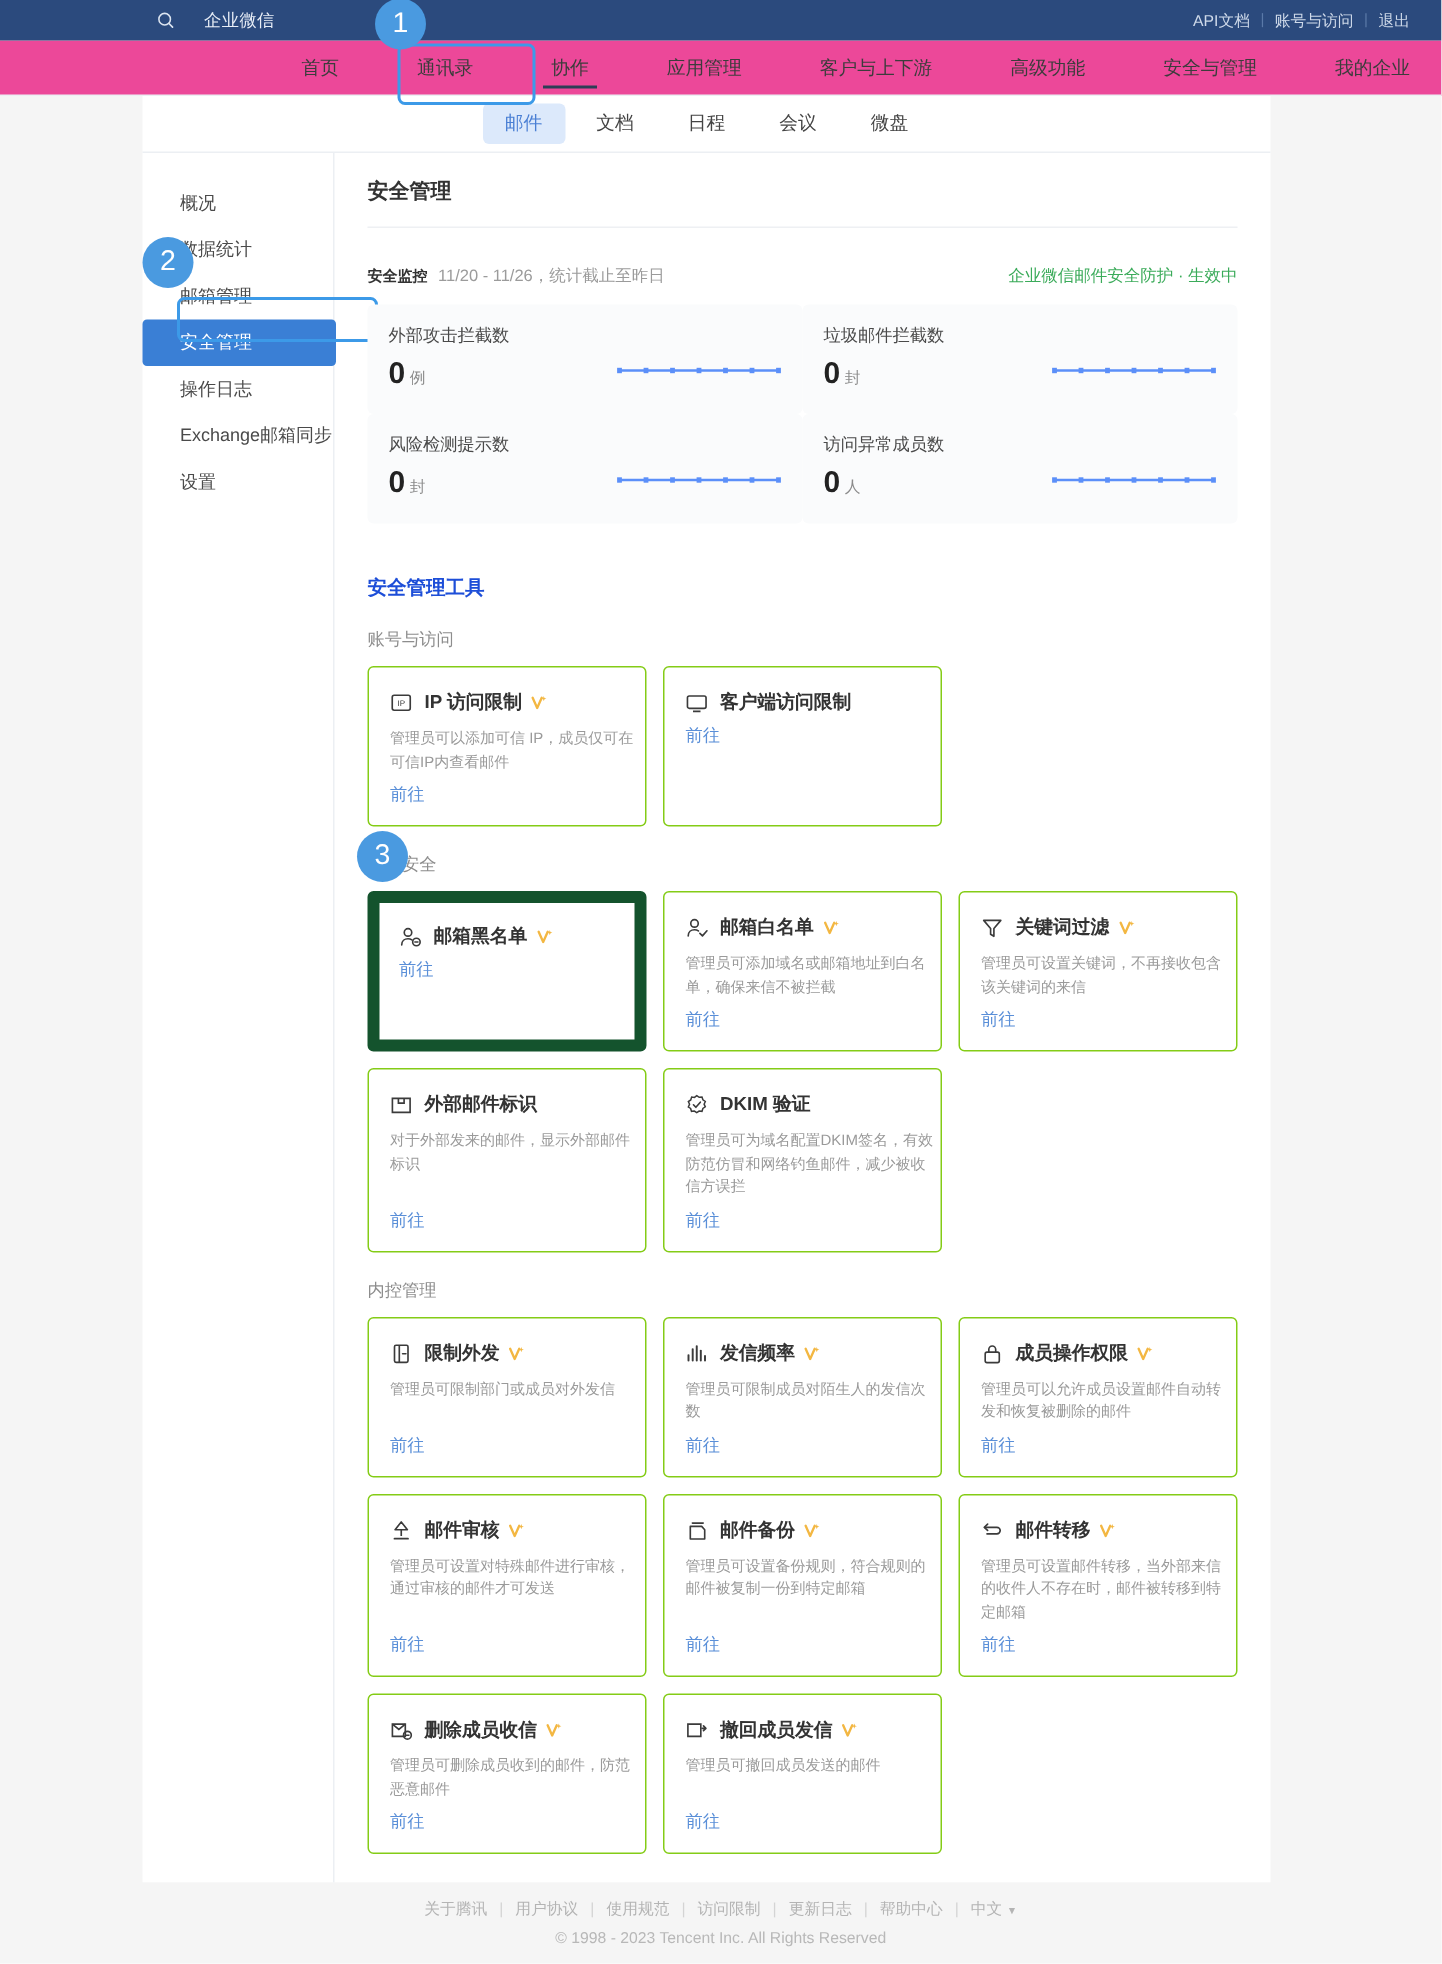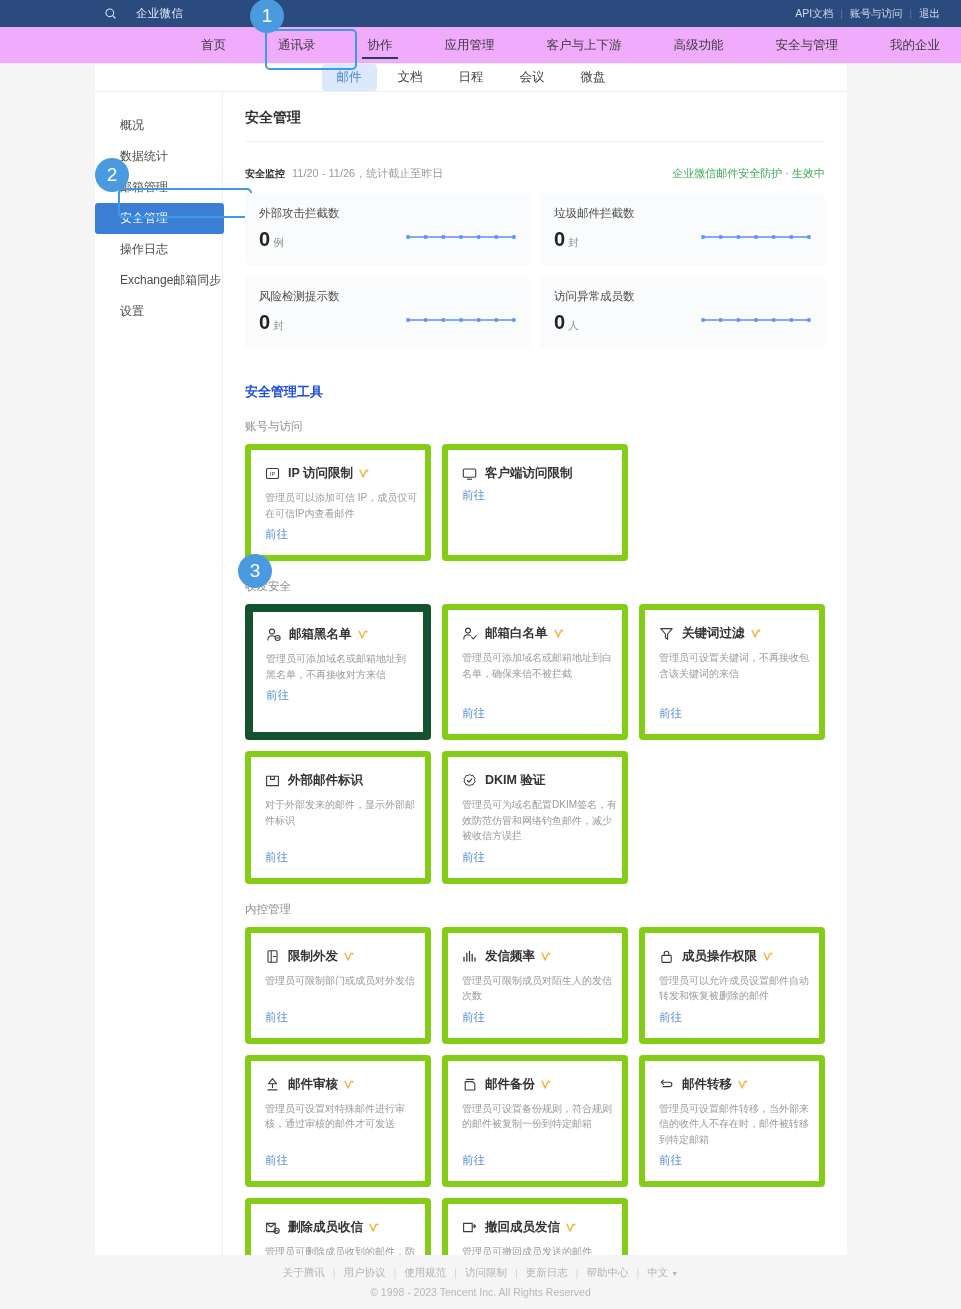--- a/index.html
+++ b/index.html
@@ -22,21 +22,21 @@
   .brand-logo { width: 14px; height: 14px; display:block; }
   .brand-name { color: #e8eef7; font-size: 11.5px; letter-spacing: .3px; }
   .topbar-right { display: flex; align-items: center; gap: 0; }
   .topbar-right a {
     color: #cfdaea; font-size: 10.5px; text-decoration: none; padding: 0 7px;
   }
   .topbar-sep { color: #5a79a8; font-size: 10px; }
 
   
   .nav {
-    height: 37px; background: #f0abfc; display: flex; align-items: stretch;
+    height: 37px; background: #ec4899; display: flex; align-items: stretch;
     padding-left: 175px; position: relative; z-index: 1;
     border-bottom: 1px solid #eceff3;
   }
   .nav-item {
     display: flex; align-items: center; justify-content: center;
     padding: 0 26px; font-size: 12.5px; color: #3c3c3c; cursor: pointer;
     position: relative; white-space: nowrap;
   }
   .nav-item.active { color: #3c3c3c; }
   .nav-item.active::after {
@@ -96,40 +96,40 @@
   .mon-head {
     display: flex; align-items: baseline; justify-content: space-between;
     padding: 24px 0 12px 0;
   }
   .mon-left { display: flex; align-items: baseline; gap: 7px; }
   .mon-title { font-size: 10px; font-weight: bold; color: #333; }
   .mon-sub { font-size: 11px; color: #9b9b9b; }
   .mon-right { font-size: 11px; color: #3bab5a; }
 
   .stat-grid {
-    display: grid; grid-template-columns: 1fr 1fr; gap: 10px;
+    display: grid; grid-template-columns: 1fr 1fr; 
   }
   .stat-card {
     background: #fafbfc; border-radius: 4px; height: 73px;
     padding: 13px 14px 0 14px; position: relative;
   }
   .stat-label { font-size: 11.5px; color: #4a4a4a; }
   .stat-val { display: flex; align-items: baseline; gap: 3px; margin-top: 8px; }
   .stat-num { font-size: 20px; font-weight: bold; color: #222; line-height: 1; }
   .stat-unit { font-size: 10.5px; color: #8a8a8a; }
   .spark { position: absolute; right: 14px; bottom: 24px; }
 
   .tools-title {
     font-size: 13px; font-weight: bold; color: #1d4ed8; margin: 34px 0 0 0;
   }
   .group-title { font-size: 11.5px; color: #8d8d8d; margin: 18px 0 10px 0; }
 
   .card-grid { display: grid; grid-template-columns: repeat(3, 1fr); gap: 11px; }
   .tool-card {
-    border: 6px solid #84cc16; border-radius: 4px; background: #fff;
+    border: 1px solid #84cc16; border-radius: 4px; background: #fff;
     padding: 15px 2px 13px 14px; min-height: 103px;
     display: flex; flex-direction: column; position: relative;
   }
   .tool-card.sel { border: 8px solid #14532d; padding: 14px 13px 29px 13px; }
   .tool-head { display: flex; align-items: center; gap: 8px; }
   .tool-icon { width: 15px; height: 15px; flex-shrink: 0; display: block; }
   .tool-name { font-size: 12.5px; font-weight: bold; color: #333; white-space: nowrap; }
   .vip { width: 11px; height: 11px; display: block; margin-left: -2px; }
   .tool-desc {
     font-size: 10px; color: #9a9a9a; line-height: 1.55; margin-top: 8px;
@@ -337,21 +337,20 @@
                   <path d="M1.8 13c0-2.6 1.9-4.2 4.2-4.2 1 0 1.9.3 2.6.8" fill="none" stroke="#3b3b3b" stroke-width="1.1" stroke-linecap="round"></path>
                   <circle cx="11.6" cy="11" r="2.5" fill="none" stroke="#3b3b3b" stroke-width="1.1"></circle>
                   <line x1="10.2" y1="11" x2="13" y2="11" stroke="#3b3b3b" stroke-width="1.1"></line>
                 </svg>
                 <span class="tool-name">邮箱黑名单</span>
                 <svg class="vip" viewBox="0 0 12 12">
                   <path d="M1.2 2.4l3.3 7.4 3.3-7.4" fill="none" stroke="#f3b742" stroke-width="1.7" stroke-linecap="round" stroke-linejoin="round"></path>
                   <path d="M9.3 1.1l.5 1.4 1.4.5-1.4.5-.5 1.4-.5-1.4-1.4-.5 1.4-.5z" fill="#f3b742"></path>
                 </svg>
               </div>
-              <div class="tool-desc">管理员可添加域名或邮箱地址到黑名单，不再接收对方来信</div>
               <div class="tool-link">前往</div>
             </div>
             <div class="tool-card">
               <div class="tool-head">
                 <svg class="tool-icon" viewBox="0 0 15 15">
                   <circle cx="6" cy="4.6" r="2.5" fill="none" stroke="#3b3b3b" stroke-width="1.1"></circle>
                   <path d="M1.8 13c0-2.6 1.9-4.2 4.2-4.2 1 0 1.9.3 2.6.8" fill="none" stroke="#3b3b3b" stroke-width="1.1" stroke-linecap="round"></path>
                   <path d="M9.6 11.2l1.7 1.7 3-3.4" fill="none" stroke="#3b3b3b" stroke-width="1.1" stroke-linecap="round" stroke-linejoin="round"></path>
                 </svg>
                 <span class="tool-name">邮箱白名单</span>

